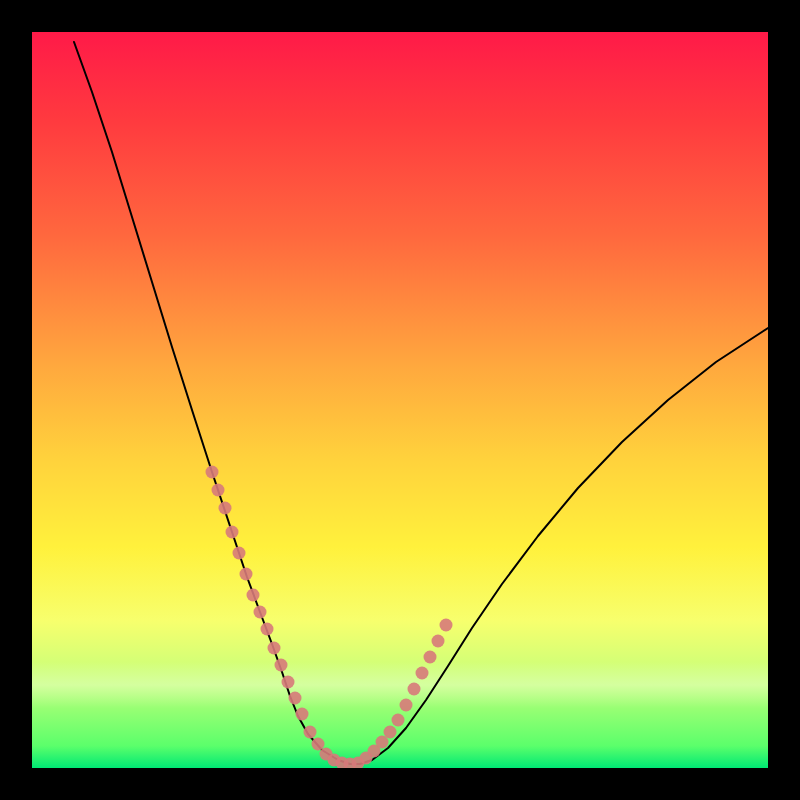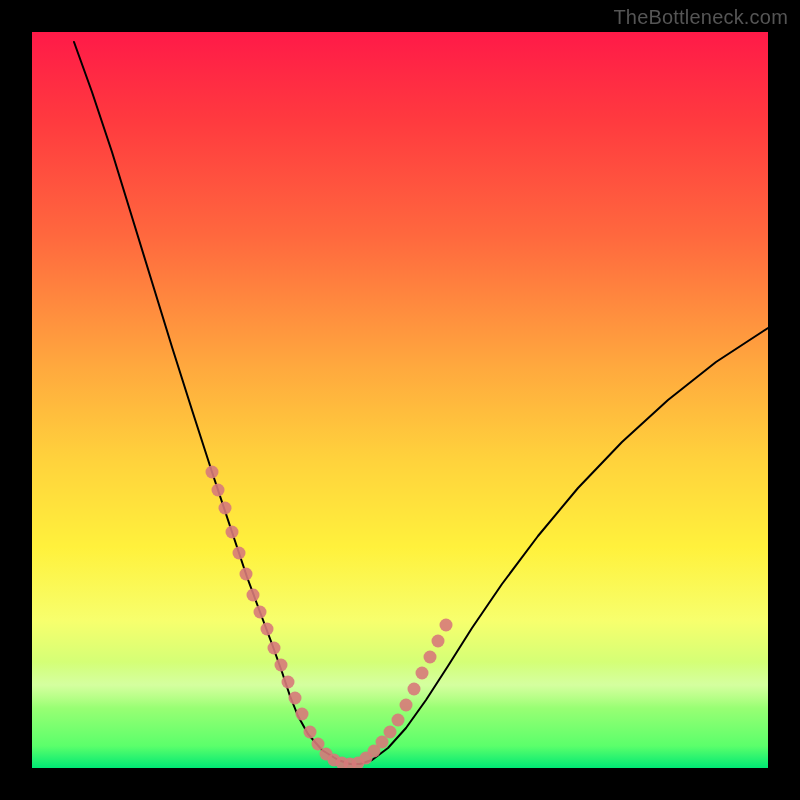--- a/index.html
+++ b/index.html
@@ -118,14 +118,13 @@
           <circle cx="374" cy="673" r="6.5" fill="#d77a7a" fill-opacity="0.9"></circle>
           <circle cx="382" cy="657" r="6.5" fill="#d77a7a" fill-opacity="0.9"></circle>
           <circle cx="390" cy="641" r="6.5" fill="#d77a7a" fill-opacity="0.9"></circle>
           <circle cx="398" cy="625" r="6.5" fill="#d77a7a" fill-opacity="0.9"></circle>
           <circle cx="406" cy="609" r="6.5" fill="#d77a7a" fill-opacity="0.9"></circle>
           <circle cx="414" cy="593" r="6.5" fill="#d77a7a" fill-opacity="0.9"></circle>
         </g>
     </svg>
   </div>
 
-  <div class="watermark">TheBottleneck.com</div>
 </div>
 
 </body></html>

